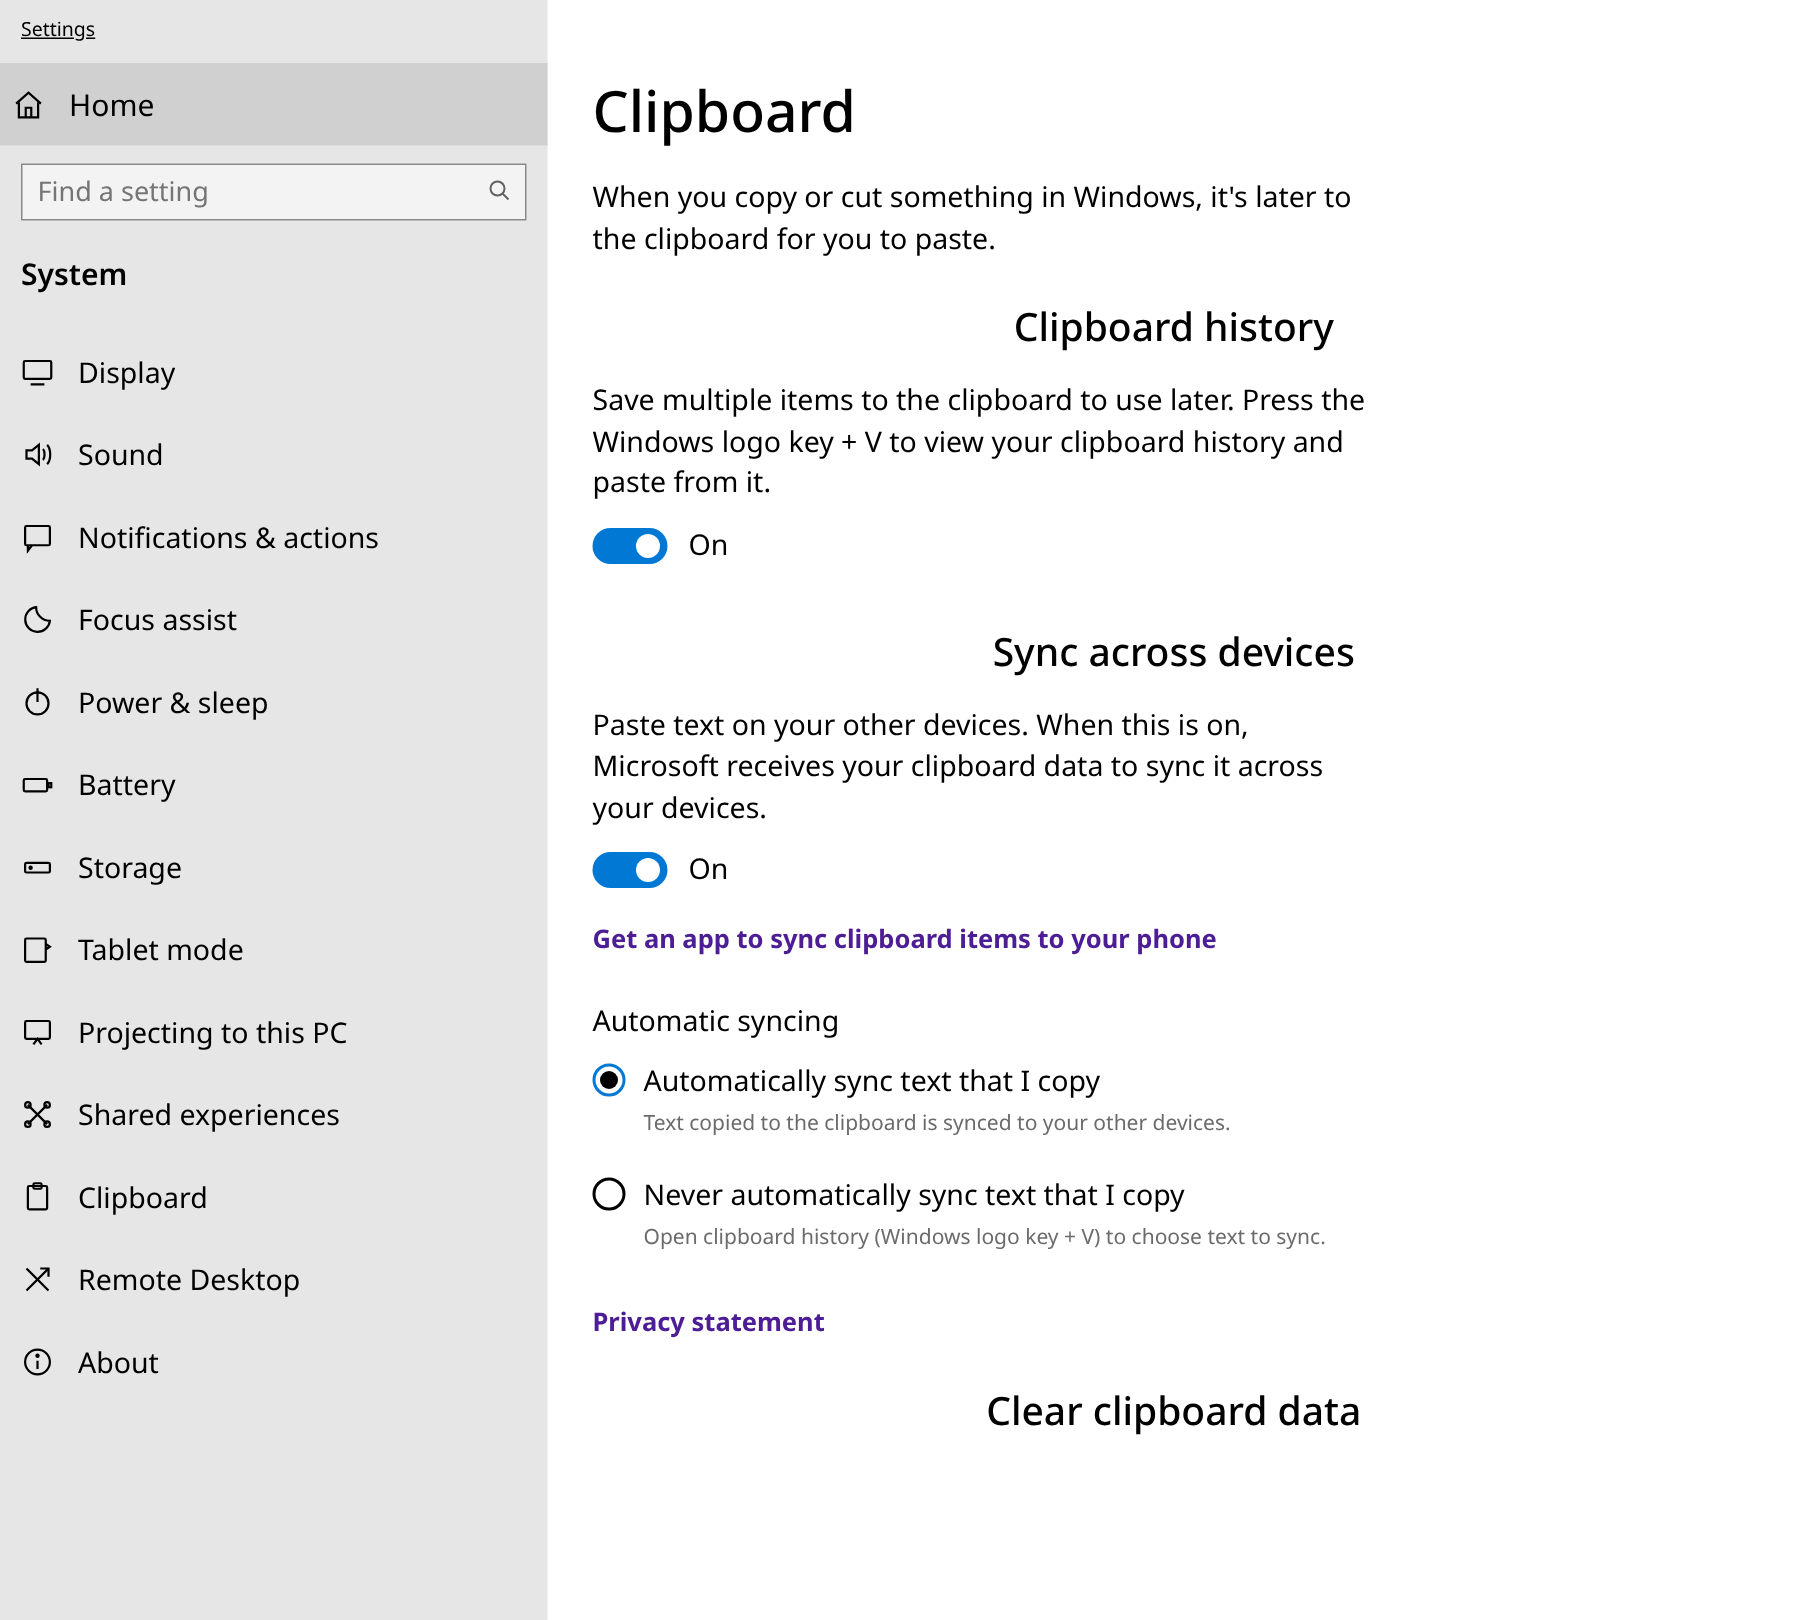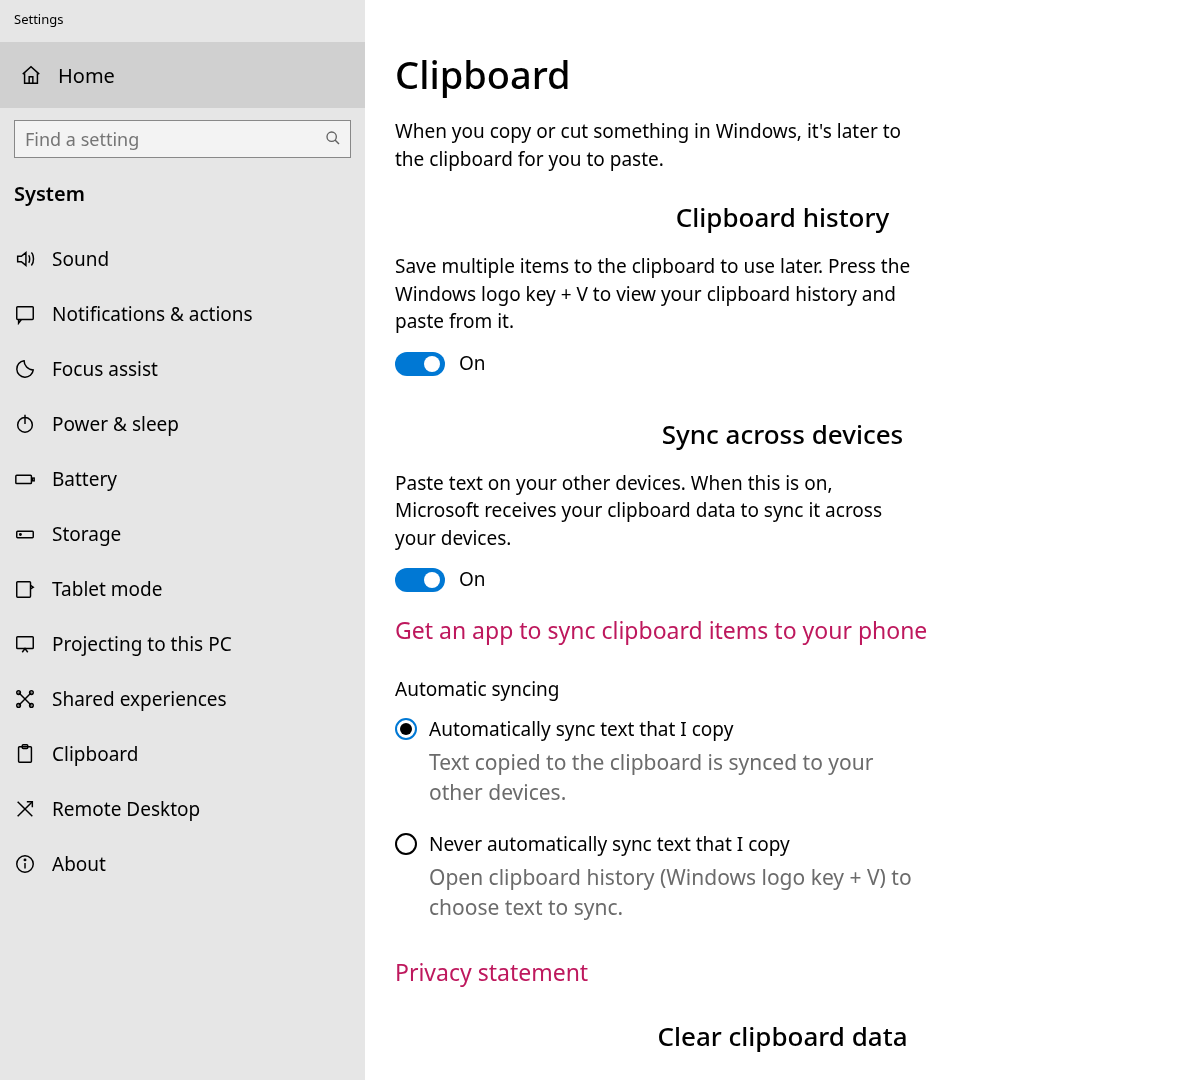--- a/index.html
+++ b/index.html
@@ -16,26 +16,27 @@
   .sidebar {
     width: 365px;
     background: #e6e6e6;
     display: flex;
     flex-direction: column;
     padding-top: 8px;
   }
   .app-title {
     font-size: 13px;
     padding: 2px 14px 14px 14px;
+    text-decoration: underline;
   }
   .home-row {
     display: flex;
     align-items: center;
-    height: 66px;
-    padding-left: 20px;
+    height: 55px;
+    padding-left: 8px;
     background: #d0d0d0;
     cursor: pointer;
   }
   .home-row .icon { width: 22px; height: 22px; flex: 0 0 22px; }
   .home-row .label { font-size: 20px; margin-left: 16px; }
   .search-wrap {
     padding: 12px 14px 0 14px;
   }
   .search {
     width: 100%;
@@ -122,25 +123,26 @@
     border-radius: 50%;
     background: #fff;
     top: 4px;
     right: 5px;
   }
   .toggle-label {
     font-size: 19px;
     margin-left: 14px;
   }
   .link {
-    color: #be185d;
-    font-size: 23px;
+    color: #4c1d95;
+    font-size: 17px;
     cursor: pointer;
     display: inline-block;
     margin-top: 16px;
+    font-weight: bold;
   }
   .sub-heading {
     font-size: 19px;
     margin-top: 30px;
     margin-bottom: 14px;
   }
   .radio-row {
     display: flex;
     align-items: flex-start;
     margin-top: 2px;
@@ -164,21 +166,21 @@
     width: 12px;
     height: 12px;
     border-radius: 50%;
     background: #000;
     top: 3px;
     left: 3px;
   }
   .radio-text { margin-left: 12px; flex: 1; }
   .radio-text .r-label { font-size: 19px; }
   .radio-text .r-desc {
-    font-size: 21px;
+    font-size: 14px;
     color: #6b6b6b;
     margin-top: 6px;
     line-height: 1.4;
   }
   svg { display: block; }
 </style>
 </head>
 <body>
 
 <div class="sidebar">
@@ -204,20 +206,29 @@
       </svg>
     </span>
   </div>
 
   <div class="category-label">System</div>
 
   <div class="nav">
     <div class="nav-item">
       <span class="icon">
         <svg viewBox="0 0 24 24" fill="none" stroke="#000" stroke-width="1.6">
+            <rect x="2" y="4" width="20" height="13" rx="1"></rect>
+            <line x1="7" y1="21" x2="17" y2="21"></line>
+          </svg>
+      </span>
+      <span class="label">Display</span>
+    </div>
+    <div class="nav-item">
+      <span class="icon">
+        <svg viewBox="0 0 24 24" fill="none" stroke="#000" stroke-width="1.6">
             <path d="M4 9v6h4l5 4V5L8 9H4z"></path>
             <path d="M16 8c1.5 1.5 1.5 6.5 0 8"></path>
             <path d="M19 5c3 3 3 11 0 14"></path>
           </svg>
       </span>
       <span class="label">Sound</span>
     </div>
     <div class="nav-item">
       <span class="icon">
         <svg viewBox="0 0 24 24" fill="none" stroke="#000" stroke-width="1.6">

